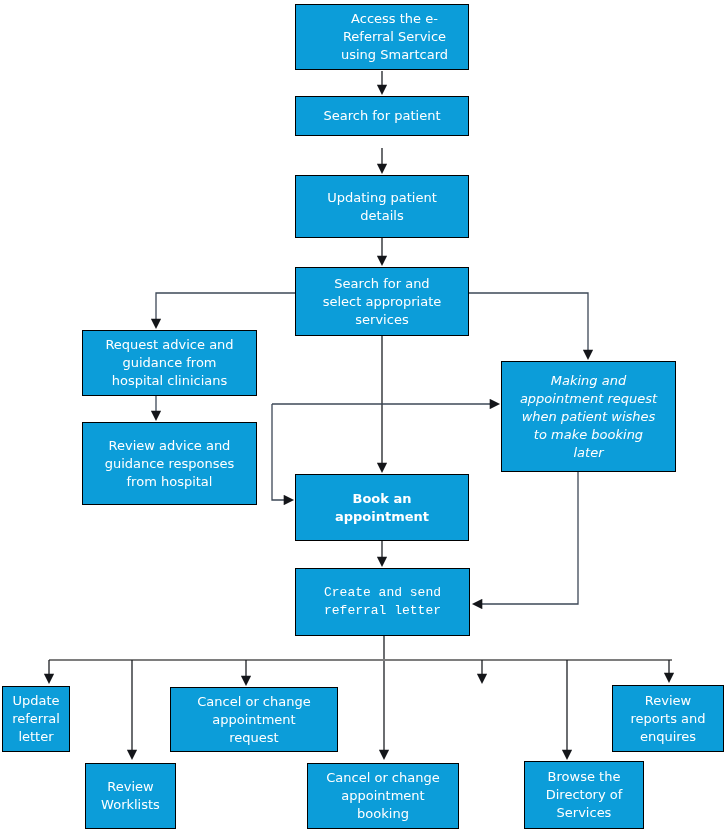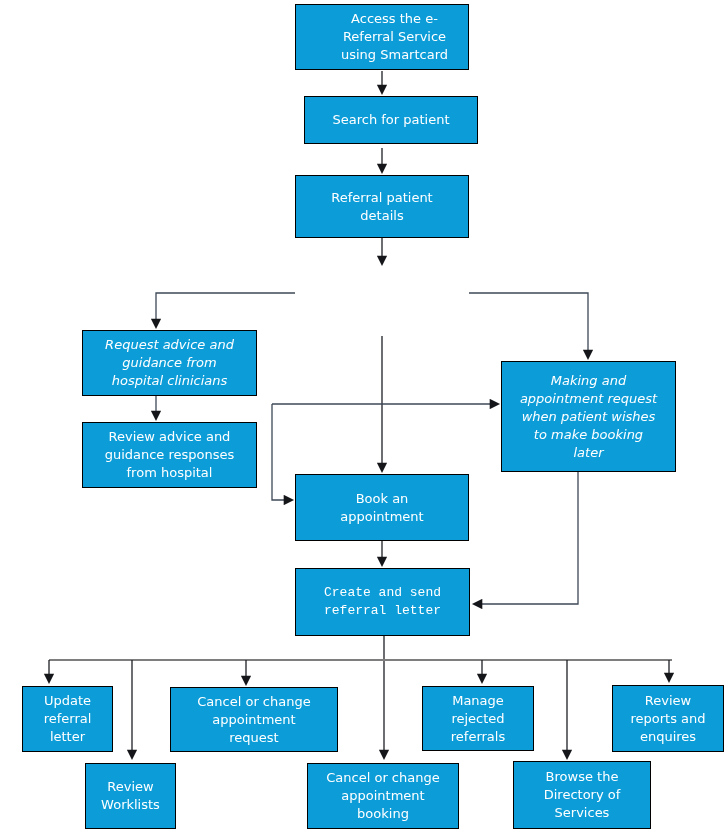--- a/index.html
+++ b/index.html
@@ -31,34 +31,34 @@
     align-items: center;
     justify-content: center;
     text-align: center;
     white-space: pre-line;
     font-size: 13px;
     line-height: 18px;
     padding: 2px 3px;
   }
   
   #n-access           { left:295px; top:4px;   width:174px; height:66px;padding-left:28px; }
-  #n-search-patient   { left:295px; top:96px;  width:174px; height:48px;margin-left:9px; }
+  #n-search-patient   { left:295px; top:96px;  width:174px; height:40px; }
   #n-updating-details { left:295px; top:175px; width:174px; height:63px; }
   #n-search-services  { left:295px; top:267px; width:174px; height:69px; }
-  #n-request-advice   { left:82px;  top:330px; width:175px; height:66px;font-style:italic; }
-  #n-review-advice    { left:82px;  top:422px; width:175px; height:66px; }
+  #n-request-advice   { left:82px;  top:330px; width:175px; height:66px; }
+  #n-review-advice    { left:82px;  top:422px; width:175px; height:83px; }
   #n-making-request   { left:501px; top:361px; width:175px; height:111px;font-style:italic; }
-  #n-book-appointment { left:295px; top:474px; width:174px; height:67px; }
+  #n-book-appointment { left:295px; top:474px; width:174px; height:67px;font-weight:bold; }
   #n-create-letter    { left:295px; top:568px; width:175px; height:68px;font-family:Liberation Mono, monospace; }
-  #n-update-letter    { left:2px;   top:686px; width:91px;  height:66px;margin-left:20px; }
+  #n-update-letter    { left:2px;   top:686px; width:68px;  height:66px; }
   #n-review-worklists { left:85px;  top:763px; width:91px;  height:66px; }
   #n-cancel-request   { left:170px; top:687px; width:168px; height:65px; }
   #n-cancel-booking   { left:307px; top:763px; width:152px; height:66px; }
   #n-manage-rejected  { left:422px; top:686px; width:112px; height:65px; }
-  #n-browse-directory { left:513px; top:761px; width:138px; height:68px; }
+  #n-browse-directory { left:524px; top:761px; width:120px; height:68px; }
   #n-review-reports   { left:612px; top:685px; width:112px; height:67px; }
 
   .c-dark  { stroke: #1c1f24; stroke-width: 1.3; fill: none; }
   .c-slate { stroke: #3d4857; stroke-width: 1.3; fill: none; }
   .c-gray  { stroke: #7e7e7e; stroke-width: 2;   fill: none; }
 </style>
 </head>
 <body>
 
 <div id="canvas">
@@ -91,22 +91,25 @@
     <line class="c-dark" x1="246" y1="660" x2="246" y2="684" marker-end="url(#ah)"></line>
     <line class="c-dark" x1="482" y1="660" x2="482" y2="682" marker-end="url(#ah)"></line>
     <line class="c-dark" x1="567" y1="660" x2="567" y2="758" marker-end="url(#ah)"></line>
     <line class="c-dark" x1="669" y1="660" x2="669" y2="681" marker-end="url(#ah)"></line>
   </svg>
 
   <div class="node" id="n-access">Access the e-
 Referral Service
 using Smartcard</div>
   <div class="node" id="n-search-patient">Search for patient</div>
-  <div class="node" id="n-updating-details">Referral patient
+  <div class="node" id="n-updating-details">Updating patient
 details</div>
+  <div class="node" id="n-search-services">Search for and
+select appropriate
+services</div>
   <div class="node" id="n-request-advice">Request advice and
 guidance from
 hospital clinicians</div>
   <div class="node" id="n-review-advice">Review advice and
 guidance responses
 from hospital</div>
   <div class="node" id="n-making-request">Making and
 appointment request
 when patient wishes
 to make booking
@@ -119,23 +122,20 @@
 referral
 letter</div>
   <div class="node" id="n-review-worklists">Review
 Worklists</div>
   <div class="node" id="n-cancel-request">Cancel or change
 appointment
 request</div>
   <div class="node" id="n-cancel-booking">Cancel or change
 appointment
 booking</div>
-  <div class="node" id="n-manage-rejected">Manage
-rejected
-referrals</div>
   <div class="node" id="n-browse-directory">Browse the
 Directory of
 Services</div>
   <div class="node" id="n-review-reports">Review
 reports and
 enquires</div>
 
 </div>
 
 </body></html>

